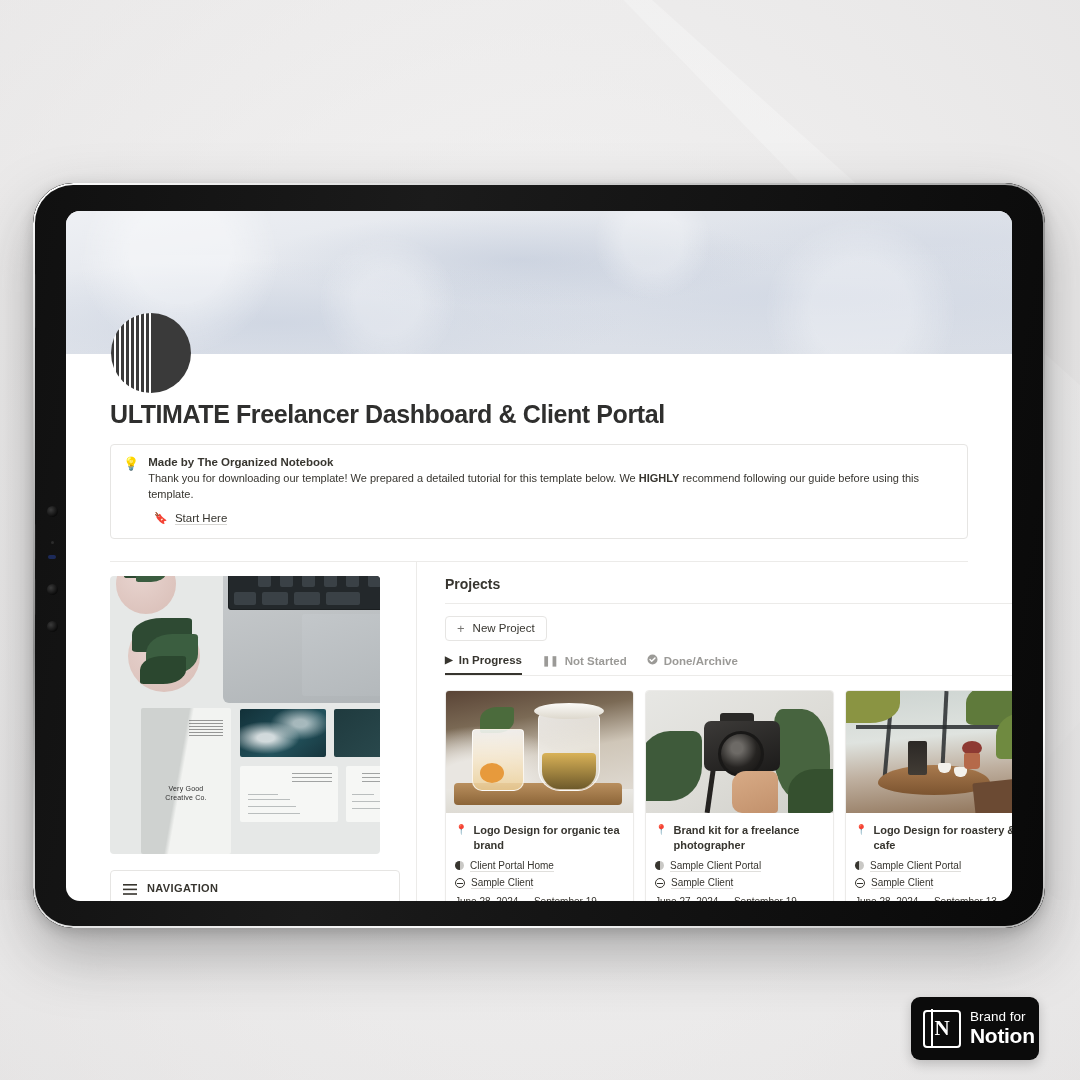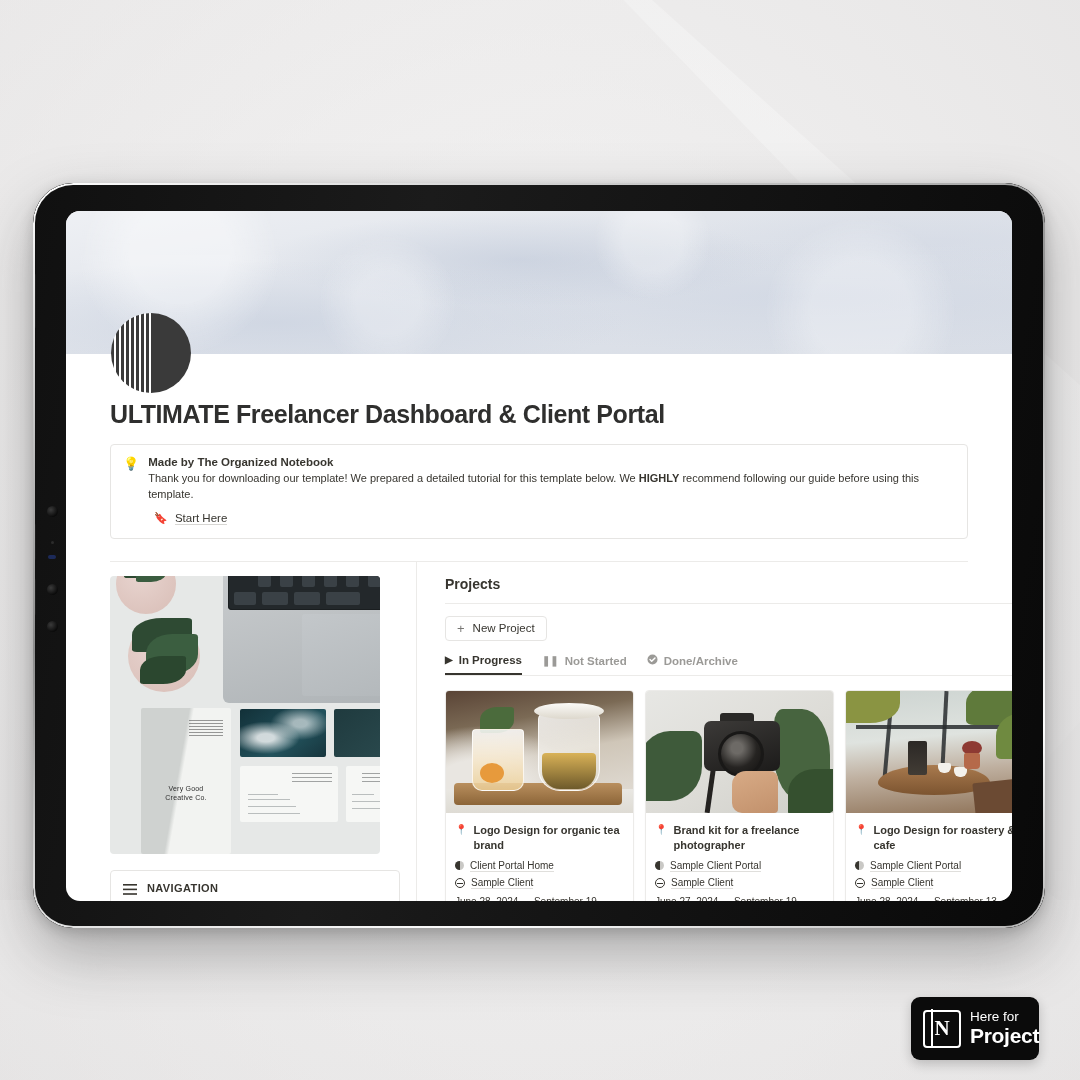--- a/index.html
+++ b/index.html
@@ -763,17 +763,17 @@
         </div>
       </div>
     </div>
   </div>
 
   <div id="notion-badge">
     <div class="nb-logo">
       <span class="nb-n">N</span>
     </div>
     <div class="nb-text">
-      <div class="nb-made">Here for</div>
-      <div class="nb-notion">Project</div>
+      <div class="nb-made">Brand for</div>
+      <div class="nb-notion">Notion</div>
     </div>
   </div>
 </div>
 
 </body></html>

